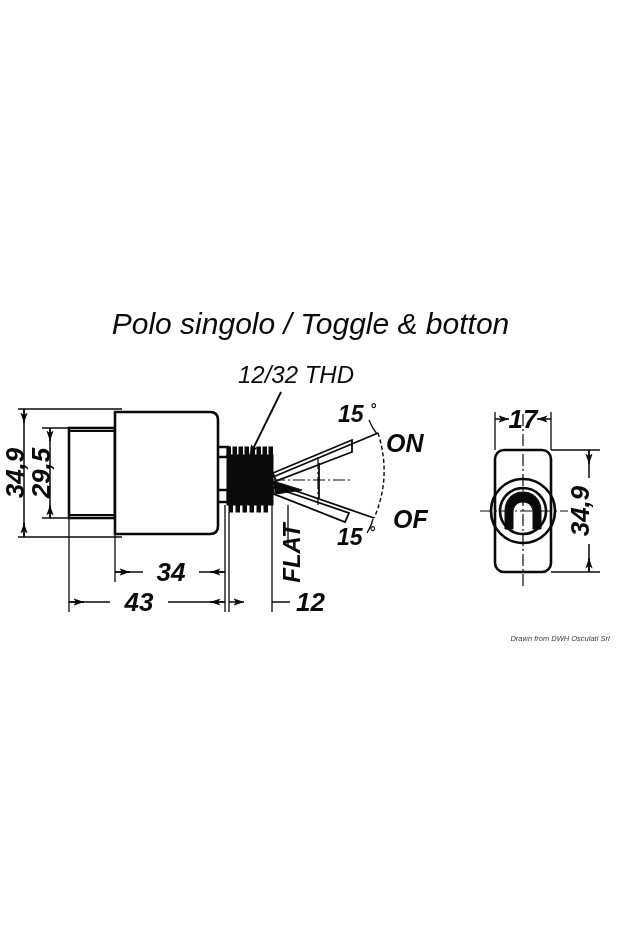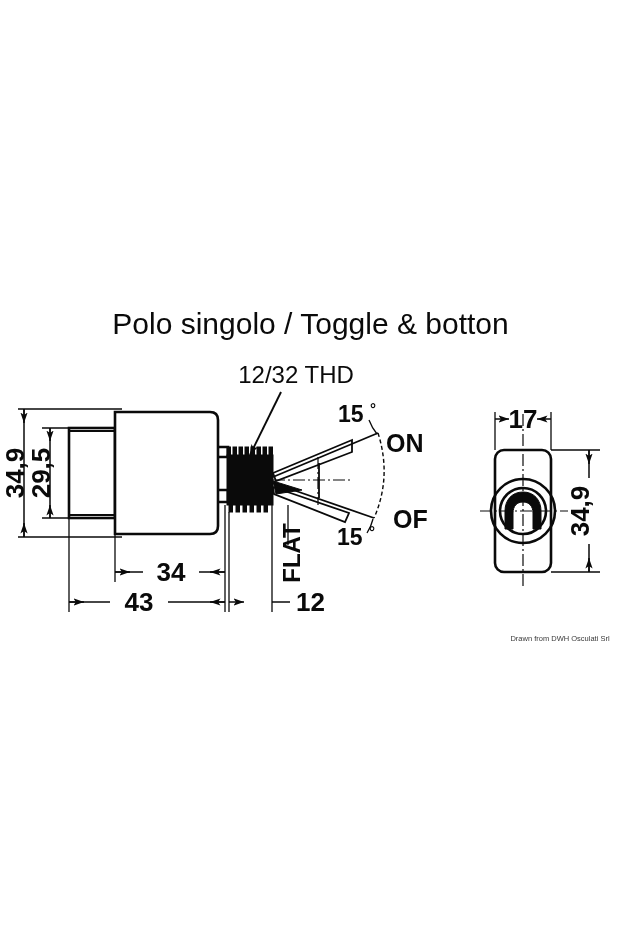--- a/index.html
+++ b/index.html
@@ -15,20 +15,21 @@
     overflow: hidden;
     position: relative;
   }
   #drawing-root {
     position: absolute;
     left: 0;
     top: 0;
     width: 621px;
     height: 725px;
     background: #ffffff;
+    font-style: italic;
   }
   svg.sheet {
     display: block;
     width: 621px;
     height: 931px;
   }
   text {
     font-family: "Liberation Sans", sans-serif;
     fill: #0a0a0a;
     font-weight: 700;

